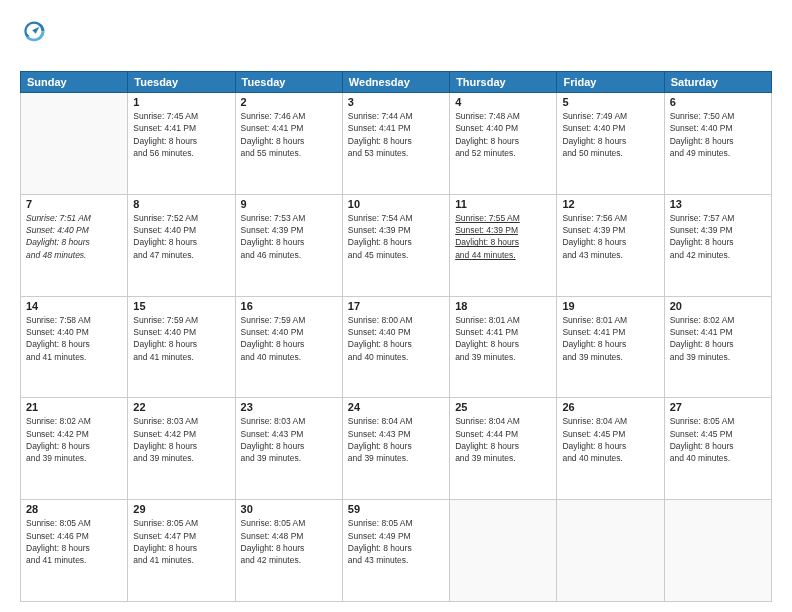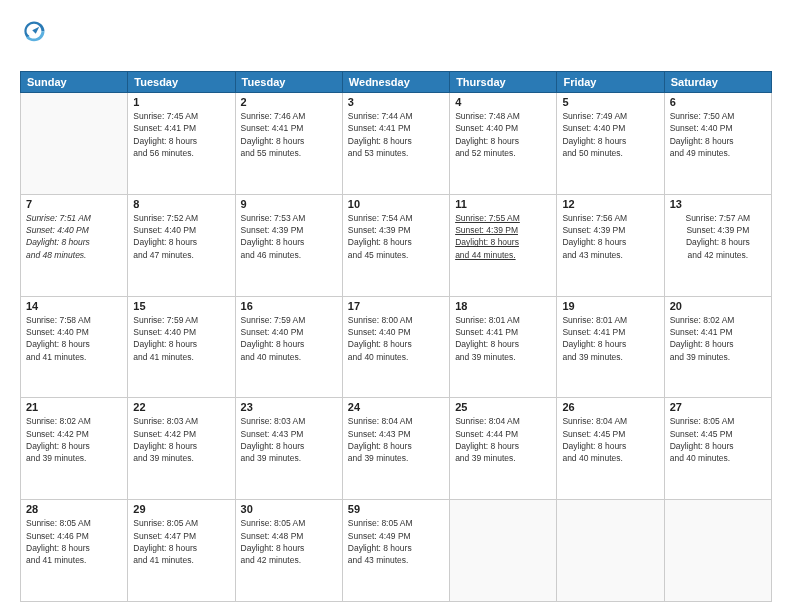--- a/index.html
+++ b/index.html
@@ -215,21 +215,21 @@
           </td>
           <td>
             <div class="day-num">12</div>
             <div class="day-info" style="white-space: pre-line;">Sunrise: 7:56 AM
 Sunset: 4:39 PM
 Daylight: 8 hours
 and 43 minutes.</div>
           </td>
           <td>
             <div class="day-num">13</div>
-            <div class="day-info" style="white-space: pre-line; text-align: center;">Sunrise: 7:57 AM
+            <div class="day-info" style="white-space: pre-line;">Sunrise: 7:57 AM
 Sunset: 4:39 PM
 Daylight: 8 hours
 and 42 minutes.</div>
           </td>
         </tr>
         <tr>
           <td>
             <div class="day-num">14</div>
             <div class="day-info" style="white-space: pre-line;">Sunrise: 7:58 AM
 Sunset: 4:40 PM

